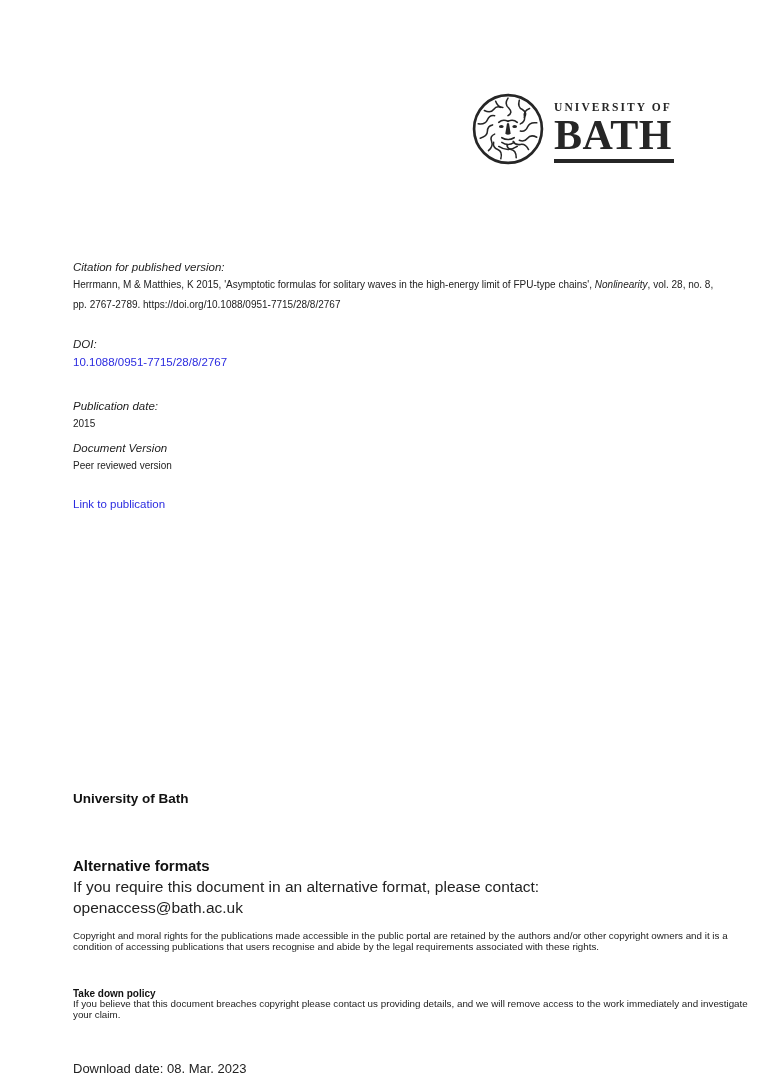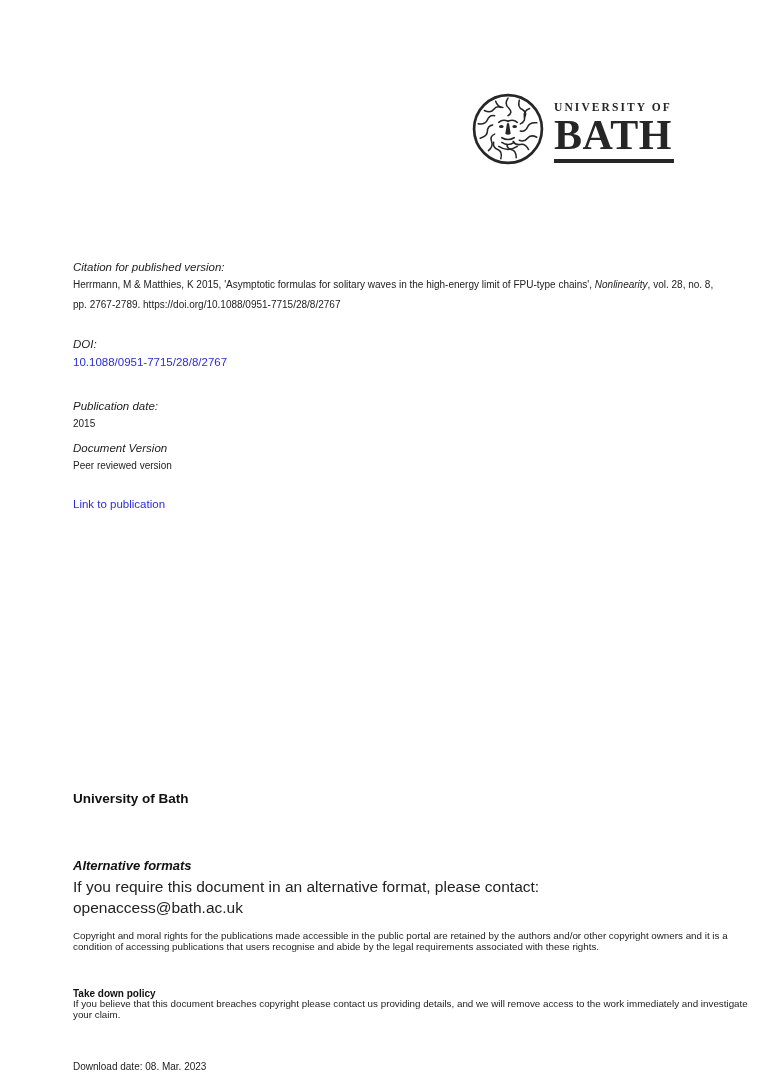--- a/index.html
+++ b/index.html
@@ -79,24 +79,23 @@
 
   .uob-bold {
     font-weight: bold;
     font-size: 13.5px;
     color: #111111;
     text-align: right;
   }
 
   .alt-heading {
     font-weight: bold;
-    font-size: 13px;
+    font-size: 15px;
     line-height: 21px;
     color: #111111;
-    font-style: italic;
   }
   .alt-body {
     font-size: 15.5px;
     line-height: 21px;
     color: #222222;
     width: 600px;
   }
 
   .fine-heading {
     font-weight: bold;
@@ -105,21 +104,21 @@
     color: #111111;
   }
   .fine-body {
     font-size: 9.8px;
     line-height: 10.8px;
     color: #222222;
     width: 676px;
   }
 
   .download-date {
-    font-size: 10px;
+    font-size: 13px;
     color: #222222;
   }
 </style>
 </head>
 <body>
 
 <div class="page">
 
   <div class="logo">
     <svg class="crest" width="74" height="74" viewBox="0 0 72 72" aria-hidden="true">

